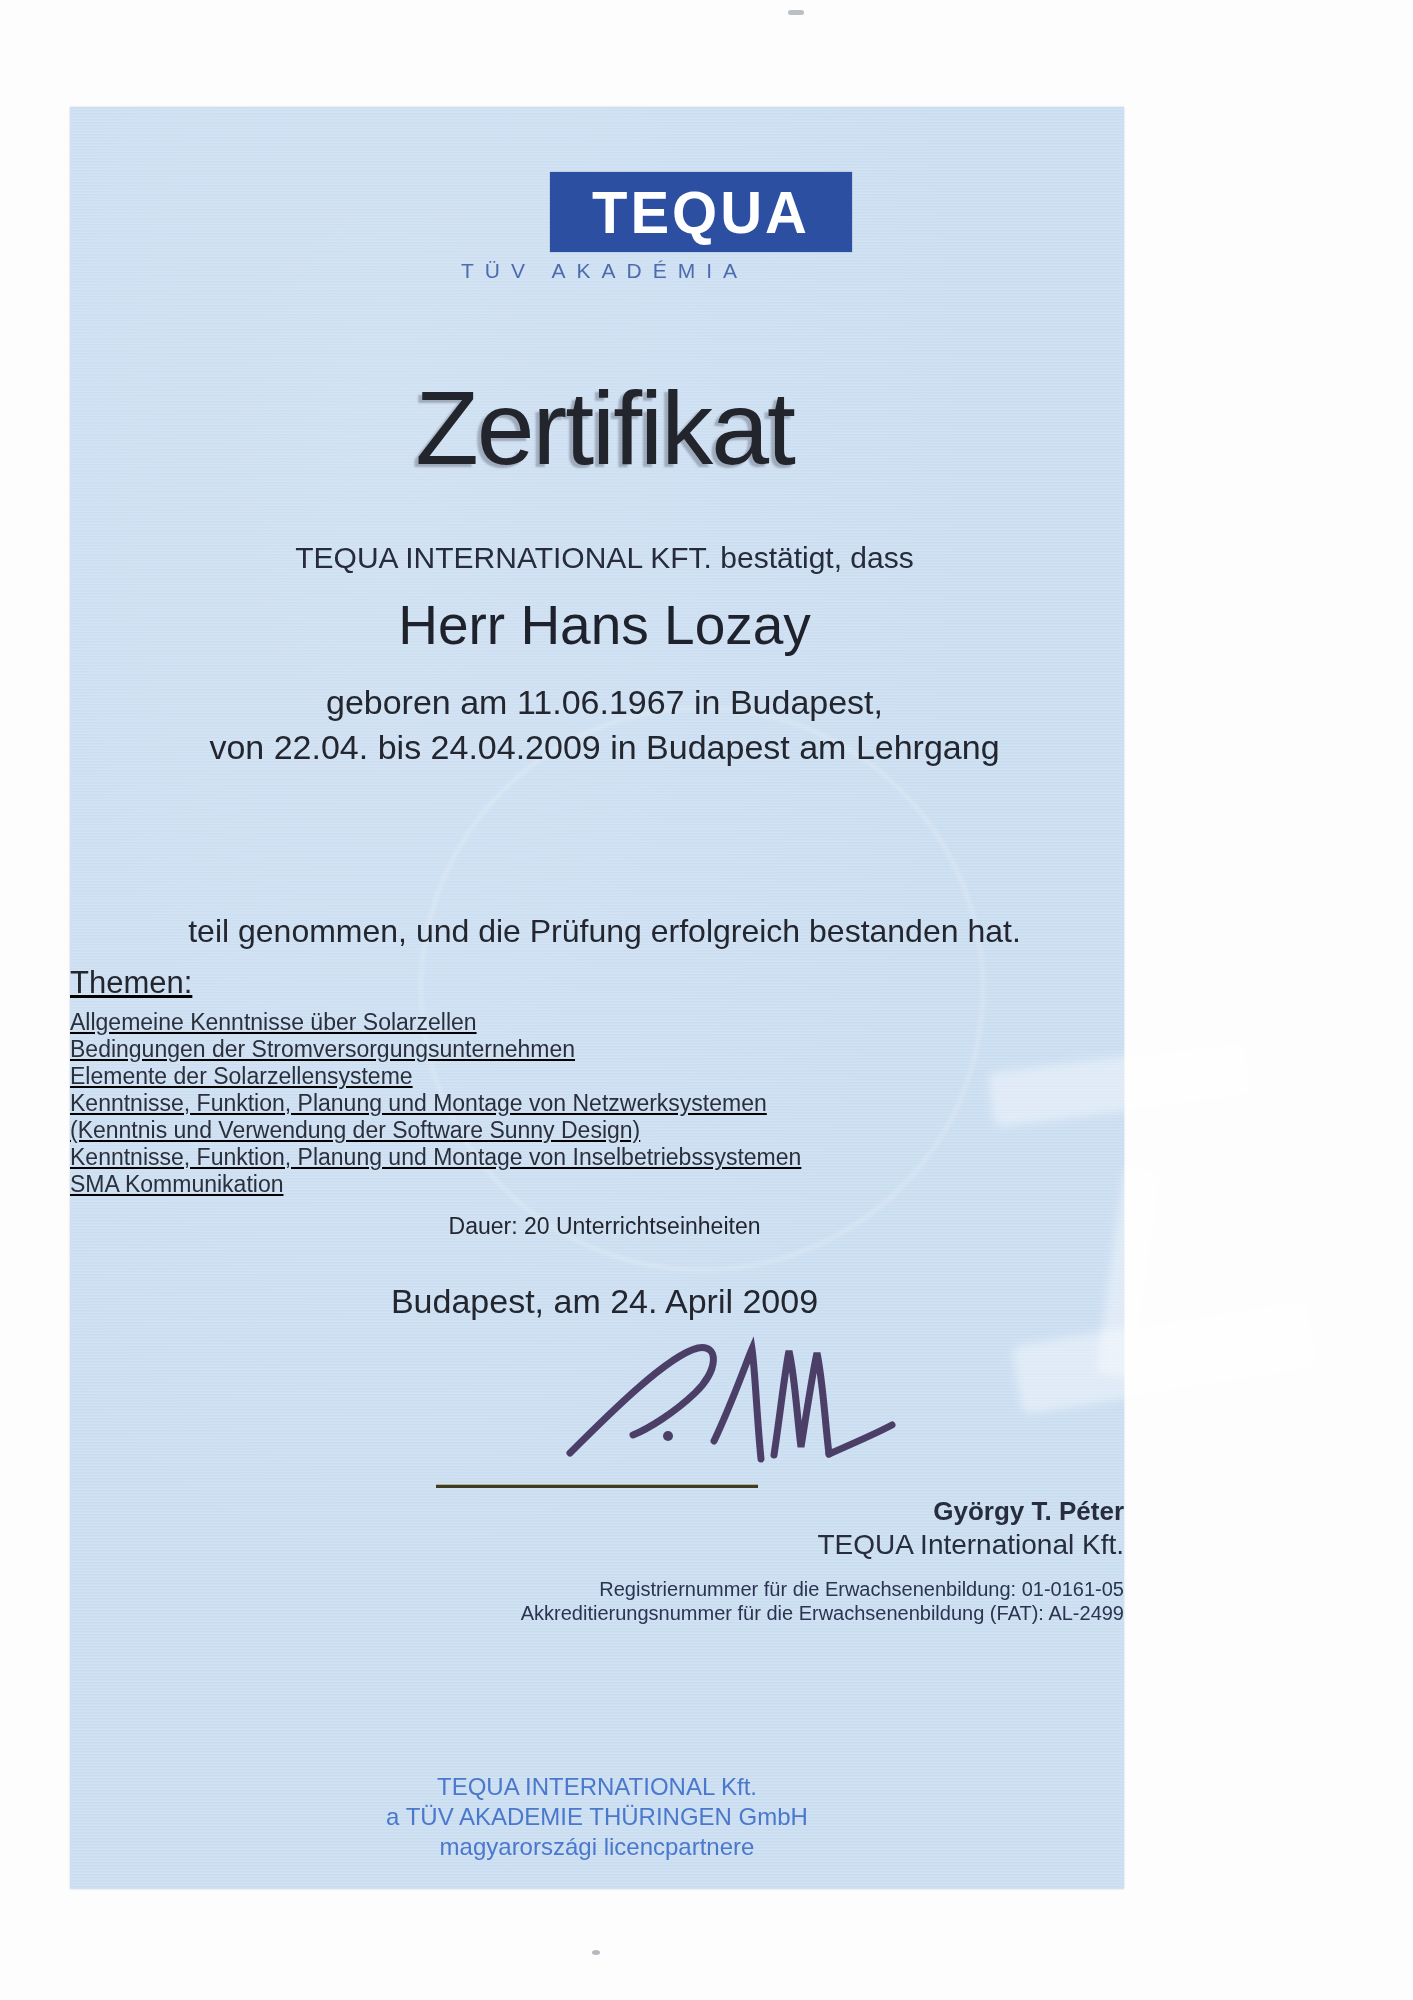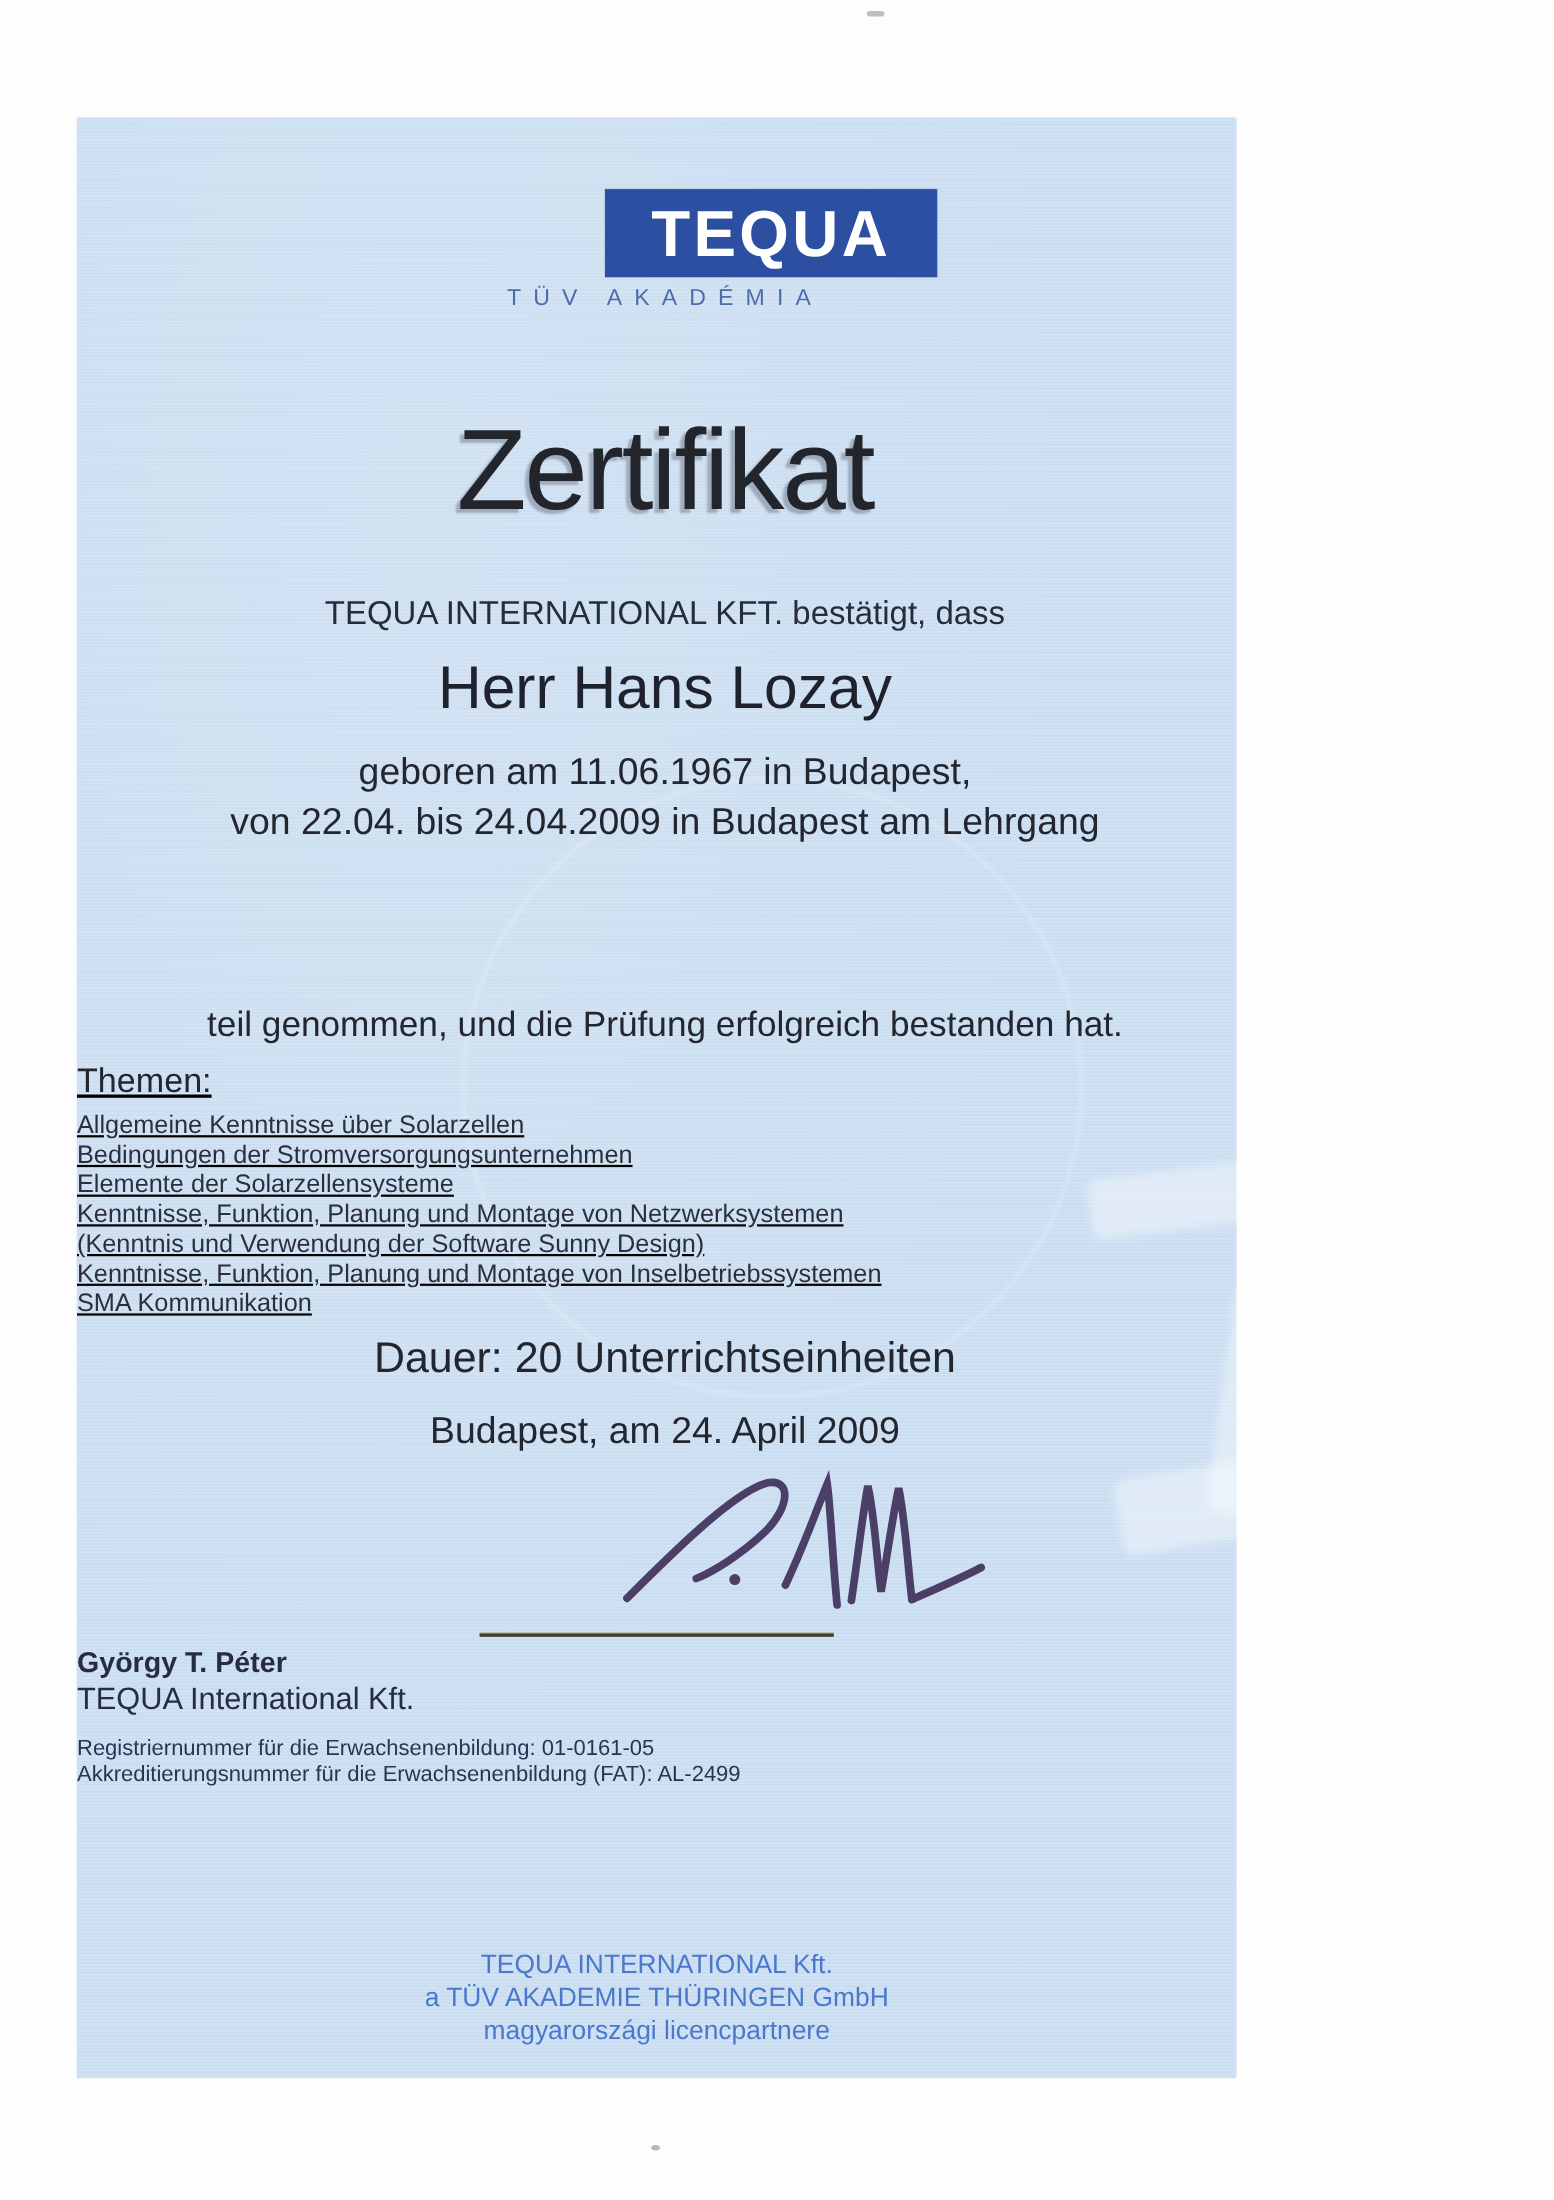--- a/index.html
+++ b/index.html
@@ -83,26 +83,26 @@
   .course-when { top: 621px; font-size: 34px; color: #23262f; }
 
   .cat-note { top: 695px; font-size: 19px; color: #2c3140; font-weight: 500; }
   .course-title { top: 727px; font-size: 58px; color: #1f222c; letter-spacing: -1px; }
   .completion { top: 806px; font-size: 32px; color: #23262f; }
 
   .themes { position: absolute; left: 0; right: 0; top: 858px; text-align: left; text-decoration: underline; }
   .themes-heading { font-size: 31px; color: #23262f; margin-bottom: 8px; }
   .theme-item { font-size: 23px; line-height: 27px; color: #2b2f3c; }
 
-  .duration { top: 1106px; font-size: 39px; color: #23262f; }
+  .duration { top: 1106px; font-size: 23px; color: #23262f; }
   .dateline { top: 1175px; font-size: 34px; color: #23262f; }
 
   .signature-svg { position: absolute; left: 486px; top: 1228px; }
 
-  .sig-block { position: absolute; left: 0; right: 0; top: 1378px; text-align: left; }
+  .sig-block { position: absolute; left: 0; right: 0; top: 1378px; text-align: right; }
   .sig-line {
     width: 322px; height: 0; margin: 0 auto 8px auto;
     border-top: 3px solid #3e3c26;
     box-shadow: 0 -1px 0 rgba(150,140,40,0.5);
   }
   .sig-name { font-size: 26px; font-weight: bold; color: #272c3e; }
   .sig-org { font-size: 28px; color: #272c3e; margin-top: 2px; }
   .sig-reg { font-size: 20px; color: #2b3350; margin-top: 17px; font-weight: 500; }
   .sig-akk { font-size: 20px; color: #2b3350; margin-top: 1px; font-weight: 500; }
 

